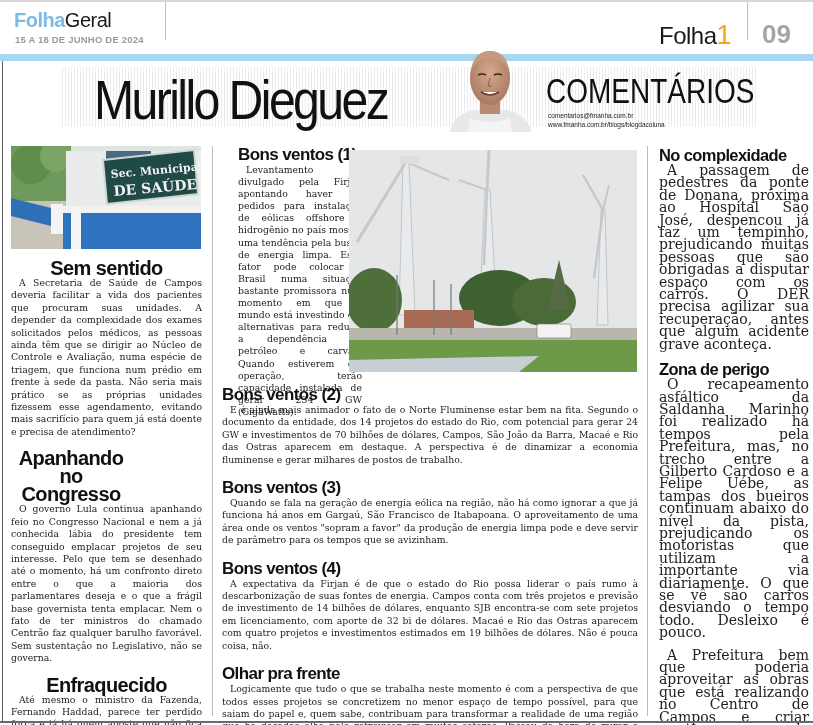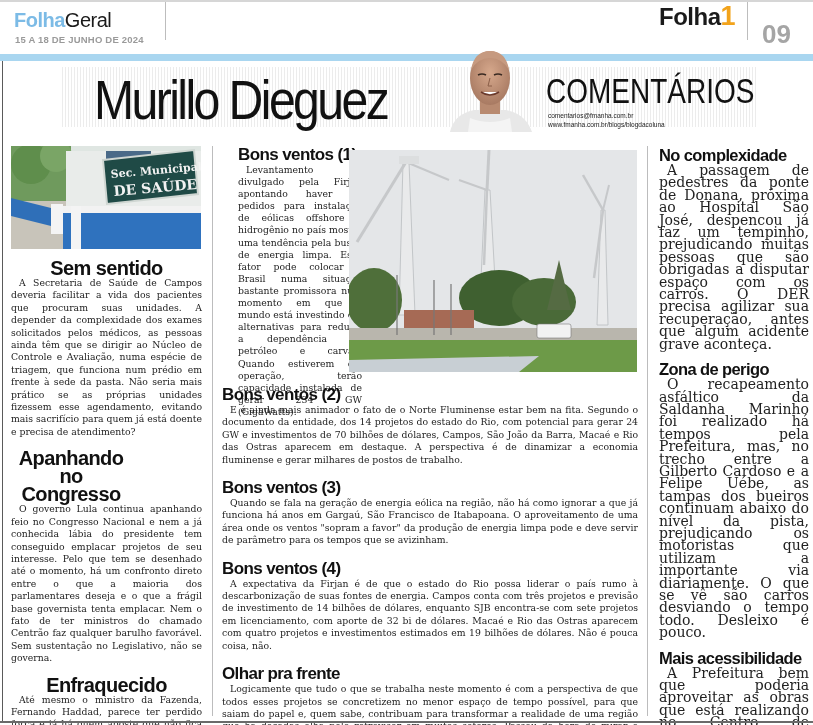--- a/index.html
+++ b/index.html
@@ -5,21 +5,21 @@
   html, body { margin:0; padding:0; background:#ffffff; }
   body { width:813px; height:725px; position:relative; overflow:hidden; font-family:"DejaVu Serif", serif; color:#1a1a1a; }
 
   
   .top-rule { position:absolute; left:0; top:0; width:813px; height:2px; background:#d6d6d6; }
   .brand { position:absolute; left:14px; top:5px; font-family:"Liberation Sans", sans-serif; font-size:20px; line-height:30px; letter-spacing:-0.5px; }
   .brand .folha { color:#7cbbe6; font-weight:bold; }
   .brand .geral { color:#1a1a1a; font-weight:normal; }
   .date { position:absolute; left:15px; top:34px; font-family:"Liberation Sans", sans-serif; font-size:9.5px; font-weight:bold; color:#9a9a9a; letter-spacing:0.2px; }
   .brand-sep { position:absolute; left:165px; top:2px; width:1px; height:38px; background:#bdbdbd; }
-  .folha1 { position:absolute; left:659px; top:1px; font-family:"Liberation Sans", sans-serif; font-size:24px; font-weight:bold; color:#1a1a1a; letter-spacing:-0.5px; }
+  .folha1 { position:absolute; left:659px; top:20px; font-family:"Liberation Sans", sans-serif; font-size:24px; font-weight:normal; color:#1a1a1a; letter-spacing:-0.5px; }
   .folha1 .one { color:#f2a31b; font-size:27px; }
   .page-sep { position:absolute; left:747px; top:2px; width:1px; height:38px; background:#bdbdbd; }
   .page-num { position:absolute; left:762px; top:19px; font-family:"Liberation Sans", sans-serif; font-size:26px; font-weight:bold; color:#a5a5a5; }
 
   .blue-band { position:absolute; left:0; top:54px; width:813px; height:7px; background:#a9d6f0; }
   .header-hatch { position:absolute; left:62px; top:67px; width:695px; height:60px;
      background-image: repeating-linear-gradient(90deg, #ececec 0 1px, transparent 1px 3px); }
   .left-rule { position:absolute; left:2px; top:61px; width:1px; height:660px; background:#5a5a5a; }
 
   .columnist { position:absolute; left:94px; top:70px; font-family:"Liberation Sans", sans-serif; font-size:56px; line-height:60px; font-weight:normal; color:#111; letter-spacing:-3px; transform:scaleX(0.86); transform-origin:left top; white-space:nowrap; }
@@ -195,21 +195,20 @@
 
 <div class="colC">
   <h2 class="hd">No complexidade</h2>
   <p class="body"><span class="indent"></span><span>A passagem de pedestres da ponte de Donana, próxima ao Hospital São José, despencou já faz um tempinho, prejudicando muitas pessoas que são obrigadas a disputar espaço com os carros. O DER precisa agilizar sua recuperação, antes que algum acidente grave aconteça.</span></p>
 
   <div style="height:10px"></div>
   <h2 class="hd">Zona de perigo</h2>
   <p class="body"><span class="indent"></span><span>O recapeamento asfáltico da Saldanha Marinho foi realizado há tempos pela Prefeitura, mas, no trecho entre a Gilberto Cardoso e a Felipe Uébe, as tampas dos bueiros continuam abaixo do nível da pista, prejudicando os motoristas que utilizam a importante via diariamente. O que se vê são carros desviando o tempo todo. Desleixo é pouco.</span></p>
 
   <div style="height:10px"></div>
-  <h2 class="hd">Mais acessibilidade</h2>
   <p class="body"><span class="indent"></span><span>A Prefeitura bem que poderia aproveitar as obras que está realizando no Centro de Campos e criar pontos de acessibilidade. Se andar pelas ruas naquela área requer atenção redobrada por quem não tem dificuldade de locomoção, imagine para as pessoas que de alguma forma têm problemas para se locomover.</span></p>
 
   <div class="anotei">ANOTEI</div>
   <div style="height:6px"></div>
   <p class="body"><span class="indent"></span><span>"Não dá mais para fingir que Lula e a sua trupe de comediantes ministeriais têm responsabilidade fiscal e que sabem o que estão fazendo. Na realidade, eles não sabem nem mesmo como funciona uma padaria".</span></p>
 
 </div>
 
 <div class="bottom-rule"></div>
 

